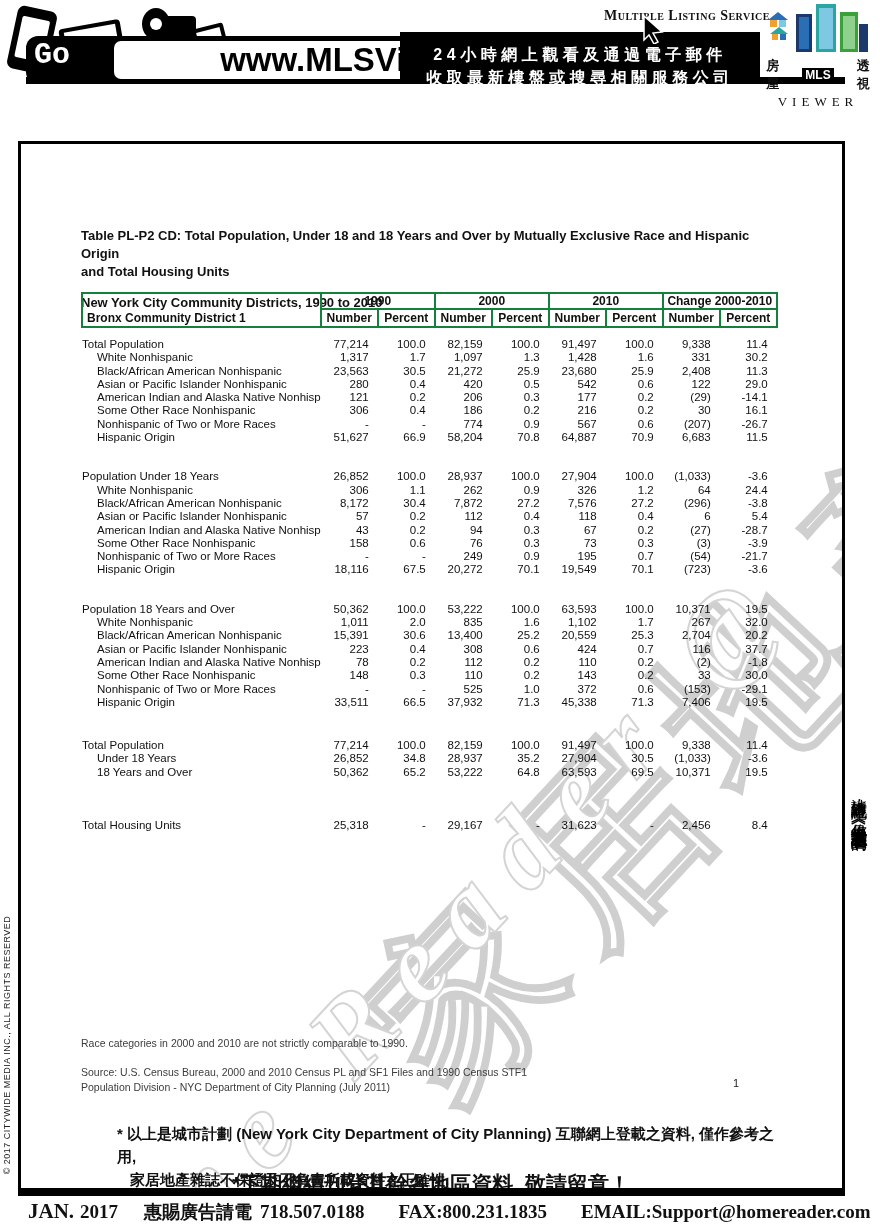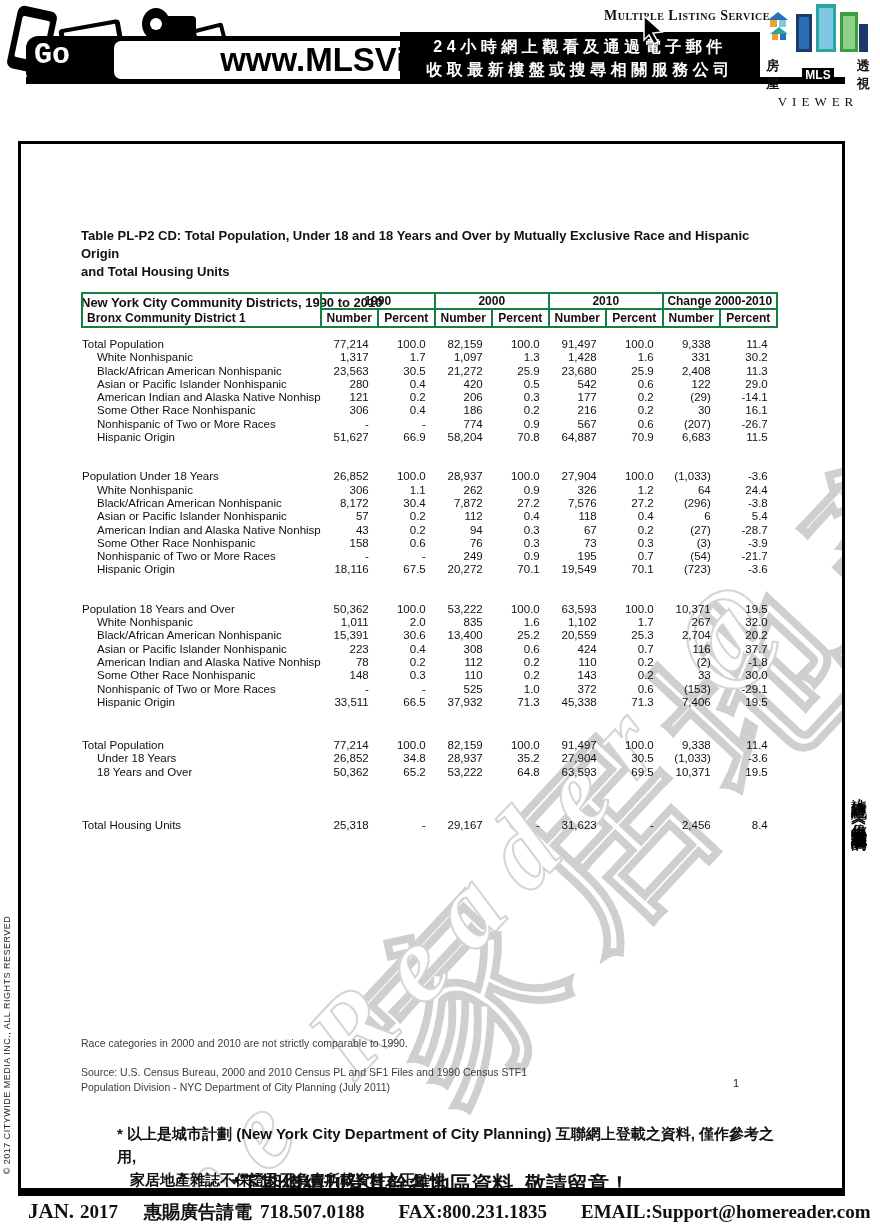--- a/index.html
+++ b/index.html
@@ -8,21 +8,21 @@
 
   
   .hdr { position:absolute; left:0; top:0; width:880px; height:86px; background:#fff; }
   .devices { position:absolute; left:6px; top:2px; }
   .go-badge { position:absolute; left:34px; top:38px; z-index:3; color:#fff; font-weight:bold; font-size:30px; font-family:Liberation Mono, monospace; }
   .banner { position:absolute; left:26px; top:36px; width:666px; height:48px; background:#000; border-radius:12px; z-index:1; }
   .banner-inner { position:absolute; left:88px; top:5px; width:548px; height:38px; background:#fff; border-radius:7px; display:flex; align-items:center; justify-content:center; }
   .banner-inner span { font-weight:bold; font-size:33px; letter-spacing:0; color:#000; }
   .cursor { position:absolute; left:640px; top:14px; z-index:4; }
   .mls-line { position:absolute; left:592px; top:8px; width:178px; text-align:right; font-family:"Liberation Serif",serif; font-weight:bold; font-size:14px; font-variant:small-caps; letter-spacing:.5px; white-space:nowrap; }
-  .cn-box { position:absolute; left:400px; top:32px; width:360px; height:52px; background:#000; color:#fff; text-align:center; padding-top:3px; z-index:2; }
+  .cn-box { position:absolute; left:400px; top:32px; width:360px; height:52px; background:#000; color:#fff; text-align:center; padding-top:11px; z-index:2; }
   .cn-box div { font-size:16px; font-weight:bold; letter-spacing:4.5px; line-height:23px; white-space:nowrap; }
   .hdr-bar { position:absolute; left:26px; top:77px; width:819px; height:7px; background:#000; }
   .logo { position:absolute; left:760px; top:2px; width:116px; height:80px; text-align:center; }
   .logo-row { display:flex; align-items:center; justify-content:center; gap:17px; margin-top:1px; }
   .logo-row .cn { font-size:13px; font-weight:bold; }
   .logo-row .mlsbox { background:#000; color:#fff; font-weight:bold; font-size:12px; padding:0 3px; }
   .logo-viewer { font-family:"Liberation Serif",serif; font-size:13px; letter-spacing:5px; margin-top:1px; }
 
   
   .title-box { position:absolute; left:18px; top:88px; width:827px; height:50px; border:3px solid #000; background:#fff; display:flex; align-items:center; padding-left:30px; gap:12px; z-index:5; }

